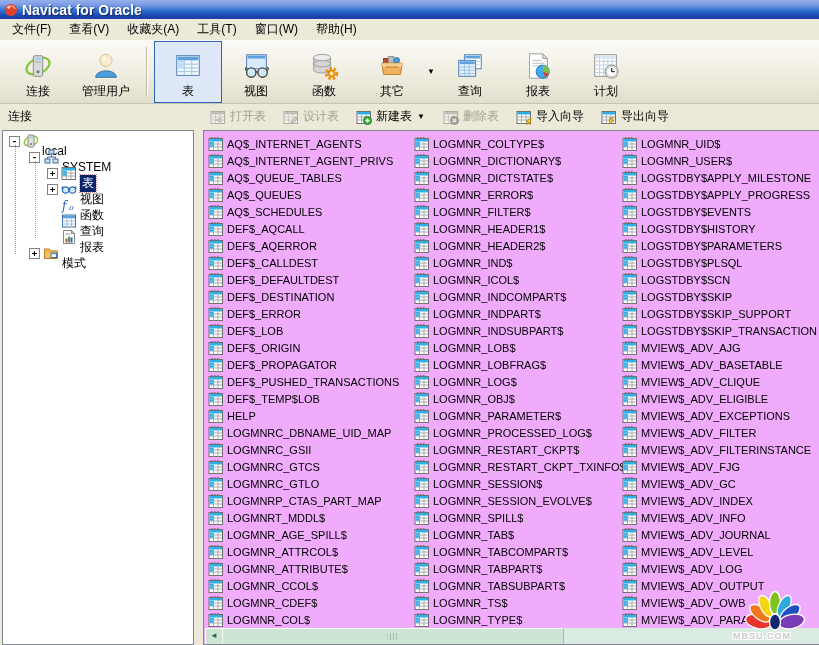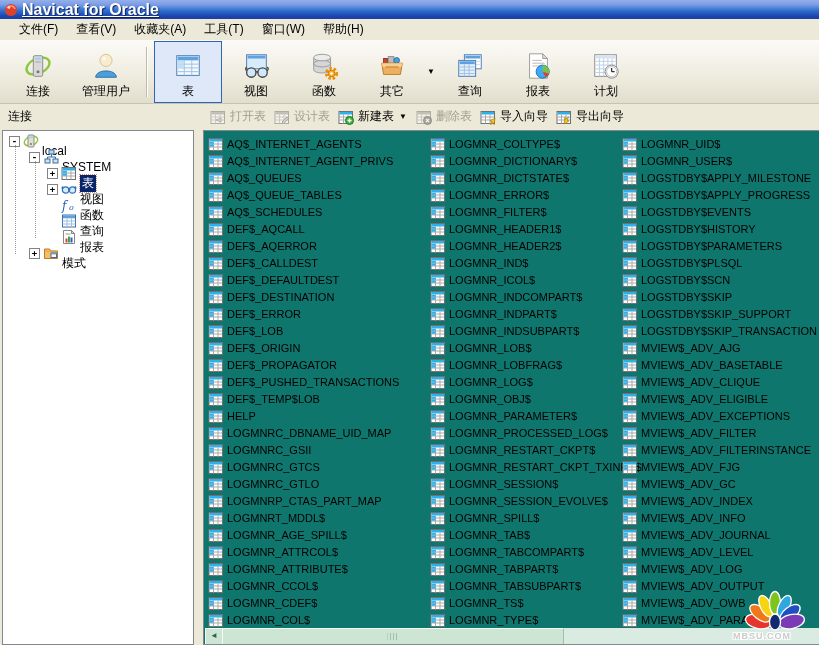--- a/index.html
+++ b/index.html
@@ -2,59 +2,59 @@
 <html><head>
 <meta charset="utf-8">
 <style>
   html,body{margin:0;padding:0;}
   .window{position:relative;width:819px;height:645px;background:#ece9d8;overflow:hidden;
           font-family:"Liberation Sans",sans-serif;color:#000;}
   
   .titlebar{position:absolute;top:0;left:0;right:0;height:19px;
     background:linear-gradient(to bottom,#95b0e9 0%,#7b9ce5 25%,#2f70d0 55%,#1d44ae 85%,#1a3fa6 100%);
     display:flex;align-items:center;padding:0 4px;gap:4px;}
-  .title-text{color:#fff;font-weight:bold;font-size:16px;text-shadow:1px 1px 1px #10255e;text-decoration:underline;}
+  .title-text{color:#fff;font-weight:bold;font-size:14px;text-shadow:1px 1px 1px #10255e;}
   
   .menubar{position:absolute;top:19px;left:0;right:0;height:21px;background:#ece9d8;
-    display:flex;align-items:center;padding-left:10px;border-bottom:1px solid #f6f4ea;}
+    display:flex;align-items:center;padding-left:3px;border-bottom:1px solid #f6f4ea;}
   .menu-item{font-size:12px;padding:3px 9px;}
   
   .toolbar{position:absolute;top:40px;left:0;right:0;height:63px;
     background:linear-gradient(#fbfaf7,#edeadc 65%,#e1decd);border-bottom:1px solid #c6c3b0;
     display:flex;align-items:center;padding:0 4px;}
   .tbtn{height:57px;min-width:54px;padding:1px 6px 2px;display:flex;flex-direction:column;
     align-items:center;justify-content:flex-end;gap:2px;font-size:12px;border:1px solid transparent;}
   .tbtn.sel{border:1px solid #2e66b5;background:#dfe8f8;}
   .tsep{width:0;height:50px;margin:0 6px;border-left:1px solid #c0bcaa;border-right:1px solid #fff;}
   .ddarrow{font-size:8px;color:#000;margin:0 1px;}
   
   .subband{position:absolute;top:103px;left:0;right:0;height:27px;display:flex;align-items:center;}
   .connections-label{width:202px;padding-left:8px;font-size:12px;flex:none;}
-  .objbar{flex:1;display:flex;align-items:center;gap:8px;}
+  .objbar{flex:1;display:flex;align-items:center;gap:17px;}
   .obtn{display:flex;align-items:center;gap:4px;font-size:12px;}
   .obtn.disabled{color:#a29f8e;}
   .obtn.disabled svg{filter:grayscale(1);opacity:.5;}
   
   .tree-panel{position:absolute;left:2px;top:130px;width:192px;bottom:0;background:#fff;
     border:1px solid #828790;box-sizing:border-box;}
-  .list-panel{position:absolute;left:203px;top:130px;right:0;bottom:0;background:#0f766e;
+  .list-panel{position:absolute;left:203px;top:130px;right:0;bottom:0;background:#f0abfc;
     border:1px solid #828790;border-right:none;box-sizing:border-box;overflow:hidden;}
   
   .tree{position:relative;padding-top:2px;}
   .trow{height:16px;display:flex;align-items:center;gap:3px;font-size:12px;}
   .lv0{padding-left:6px}.lv1{padding-left:26px}.lv2{padding-left:44px}
   .exp{width:9px;height:9px;flex:none;border:1px solid #848284;background:#fff;box-sizing:content-box;
     font:bold 9px/8px "DejaVu Sans Mono",monospace;text-align:center;}
   .exp.none{visibility:hidden;}
   .nlabel{white-space:nowrap;margin-top:20px;}
   .sel-node{background:#0a246a;color:#fff;padding:0 2px;outline:1px dotted #cc8f8f;}
   .vline{position:absolute;width:1px;background-image:repeating-linear-gradient(to bottom,#9a9a9a 0 1px,transparent 1px 2px);}
   
   .tcol{position:absolute;top:4px;width:206px;}
-  .c1{left:4px}.c2{left:226px}.c3{left:418px}
+  .c1{left:4px}.c2{left:210px}.c3{left:418px}
   .lrow{height:17px;display:flex;align-items:center;gap:3px;font-size:11px;white-space:nowrap;}
   .icon16{width:16px;height:16px;flex:none;}
   
   .hscroll{position:absolute;left:1px;right:0;bottom:0;height:16px;background:#daece1;}
   .sbtn{position:absolute;left:0;top:0;width:16px;height:15px;background:#cde6d4;
     border:1px solid;border-color:#f4faf6 #9fbfab #9fbfab #f4faf6;
     font-size:8px;line-height:13px;text-align:center;color:#3c5c4a;}
   .sthumb{position:absolute;left:17px;top:0;width:340px;height:15px;background:#cde6d4;
     border:1px solid;border-color:#f4faf6 #9fbfab #9fbfab #f4faf6;}
   .sthumb::after{content:"";position:absolute;left:50%;top:4px;width:11px;height:7px;
@@ -397,33 +397,33 @@
 
         <div class="lrow">
           <svg class="icon16" viewBox="0 0 16 16">
             <path d="M3 1.8 h1.5 M6 1.8 h1.5 M9 1.8 h1.5" stroke="#555"></path>
             <rect x="1" y="2.5" width="13.5" height="12" fill="#fff" stroke="#707070"></rect>
             <rect x="1.5" y="3" width="12.5" height="2.5" fill="#2fb0e8"></rect>
             <path d="M1.5 8 h12.5 M1.5 11 h12.5 M5.5 5.5 v9 M10 5.5 v9" stroke="#a9a9a9" fill="none"></path>
             <rect x="1.5" y="5.8" width="4" height="2" fill="#2fb0e8"></rect>
             <rect x="1.5" y="8.3" width="4" height="2.4" fill="#2fb0e8"></rect>
           </svg>
+          <span>AQ$_QUEUE_TABLES</span>
+        </div>
+
+        <div class="lrow">
+          <svg class="icon16" viewBox="0 0 16 16">
+            <path d="M3 1.8 h1.5 M6 1.8 h1.5 M9 1.8 h1.5" stroke="#555"></path>
+            <rect x="1" y="2.5" width="13.5" height="12" fill="#fff" stroke="#707070"></rect>
+            <rect x="1.5" y="3" width="12.5" height="2.5" fill="#2fb0e8"></rect>
+            <path d="M1.5 8 h12.5 M1.5 11 h12.5 M5.5 5.5 v9 M10 5.5 v9" stroke="#a9a9a9" fill="none"></path>
+            <rect x="1.5" y="5.8" width="4" height="2" fill="#2fb0e8"></rect>
+            <rect x="1.5" y="8.3" width="4" height="2.4" fill="#2fb0e8"></rect>
+          </svg>
           <span>AQ$_QUEUES</span>
-        </div>
-
-        <div class="lrow">
-          <svg class="icon16" viewBox="0 0 16 16">
-            <path d="M3 1.8 h1.5 M6 1.8 h1.5 M9 1.8 h1.5" stroke="#555"></path>
-            <rect x="1" y="2.5" width="13.5" height="12" fill="#fff" stroke="#707070"></rect>
-            <rect x="1.5" y="3" width="12.5" height="2.5" fill="#2fb0e8"></rect>
-            <path d="M1.5 8 h12.5 M1.5 11 h12.5 M5.5 5.5 v9 M10 5.5 v9" stroke="#a9a9a9" fill="none"></path>
-            <rect x="1.5" y="5.8" width="4" height="2" fill="#2fb0e8"></rect>
-            <rect x="1.5" y="8.3" width="4" height="2.4" fill="#2fb0e8"></rect>
-          </svg>
-          <span>AQ$_QUEUE_TABLES</span>
         </div>
 
         <div class="lrow">
           <svg class="icon16" viewBox="0 0 16 16">
             <path d="M3 1.8 h1.5 M6 1.8 h1.5 M9 1.8 h1.5" stroke="#555"></path>
             <rect x="1" y="2.5" width="13.5" height="12" fill="#fff" stroke="#707070"></rect>
             <rect x="1.5" y="3" width="12.5" height="2.5" fill="#2fb0e8"></rect>
             <path d="M1.5 8 h12.5 M1.5 11 h12.5 M5.5 5.5 v9 M10 5.5 v9" stroke="#a9a9a9" fill="none"></path>
             <rect x="1.5" y="5.8" width="4" height="2" fill="#2fb0e8"></rect>
             <rect x="1.5" y="8.3" width="4" height="2.4" fill="#2fb0e8"></rect>

